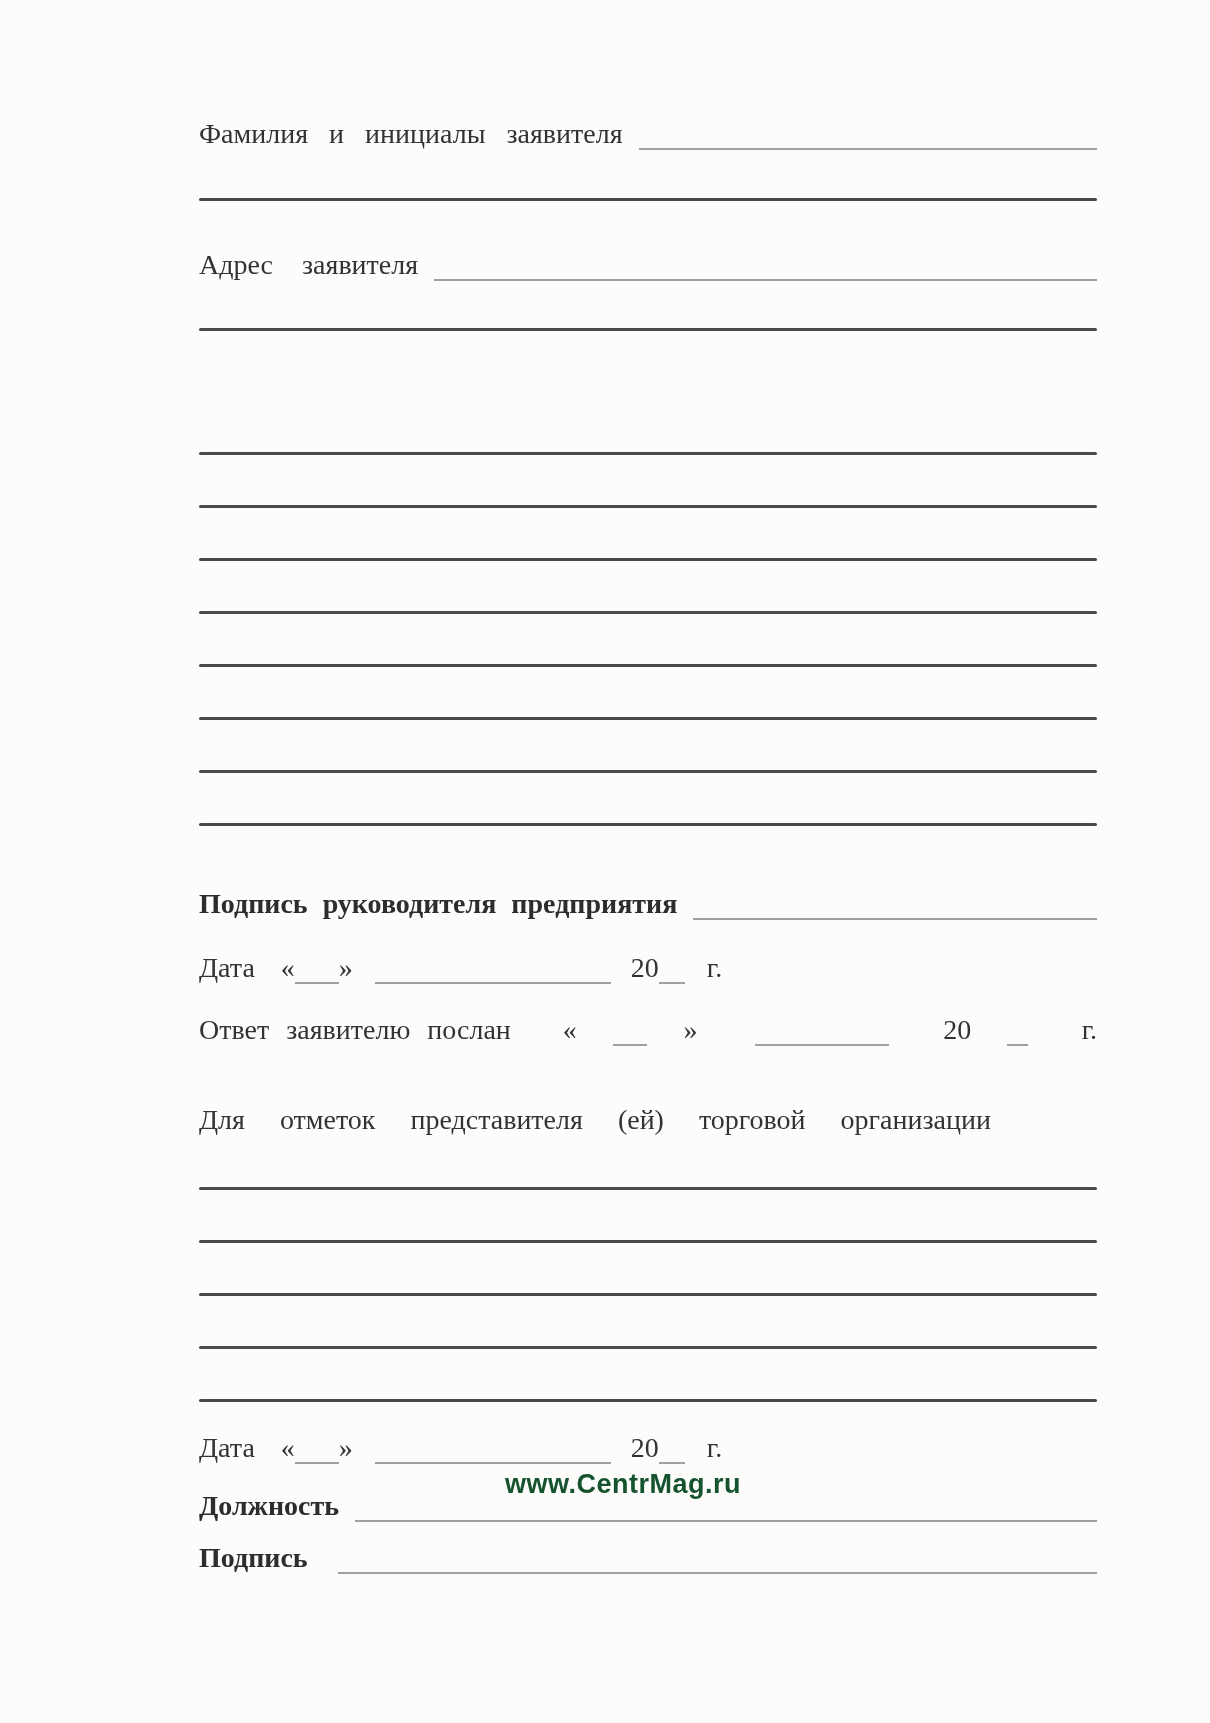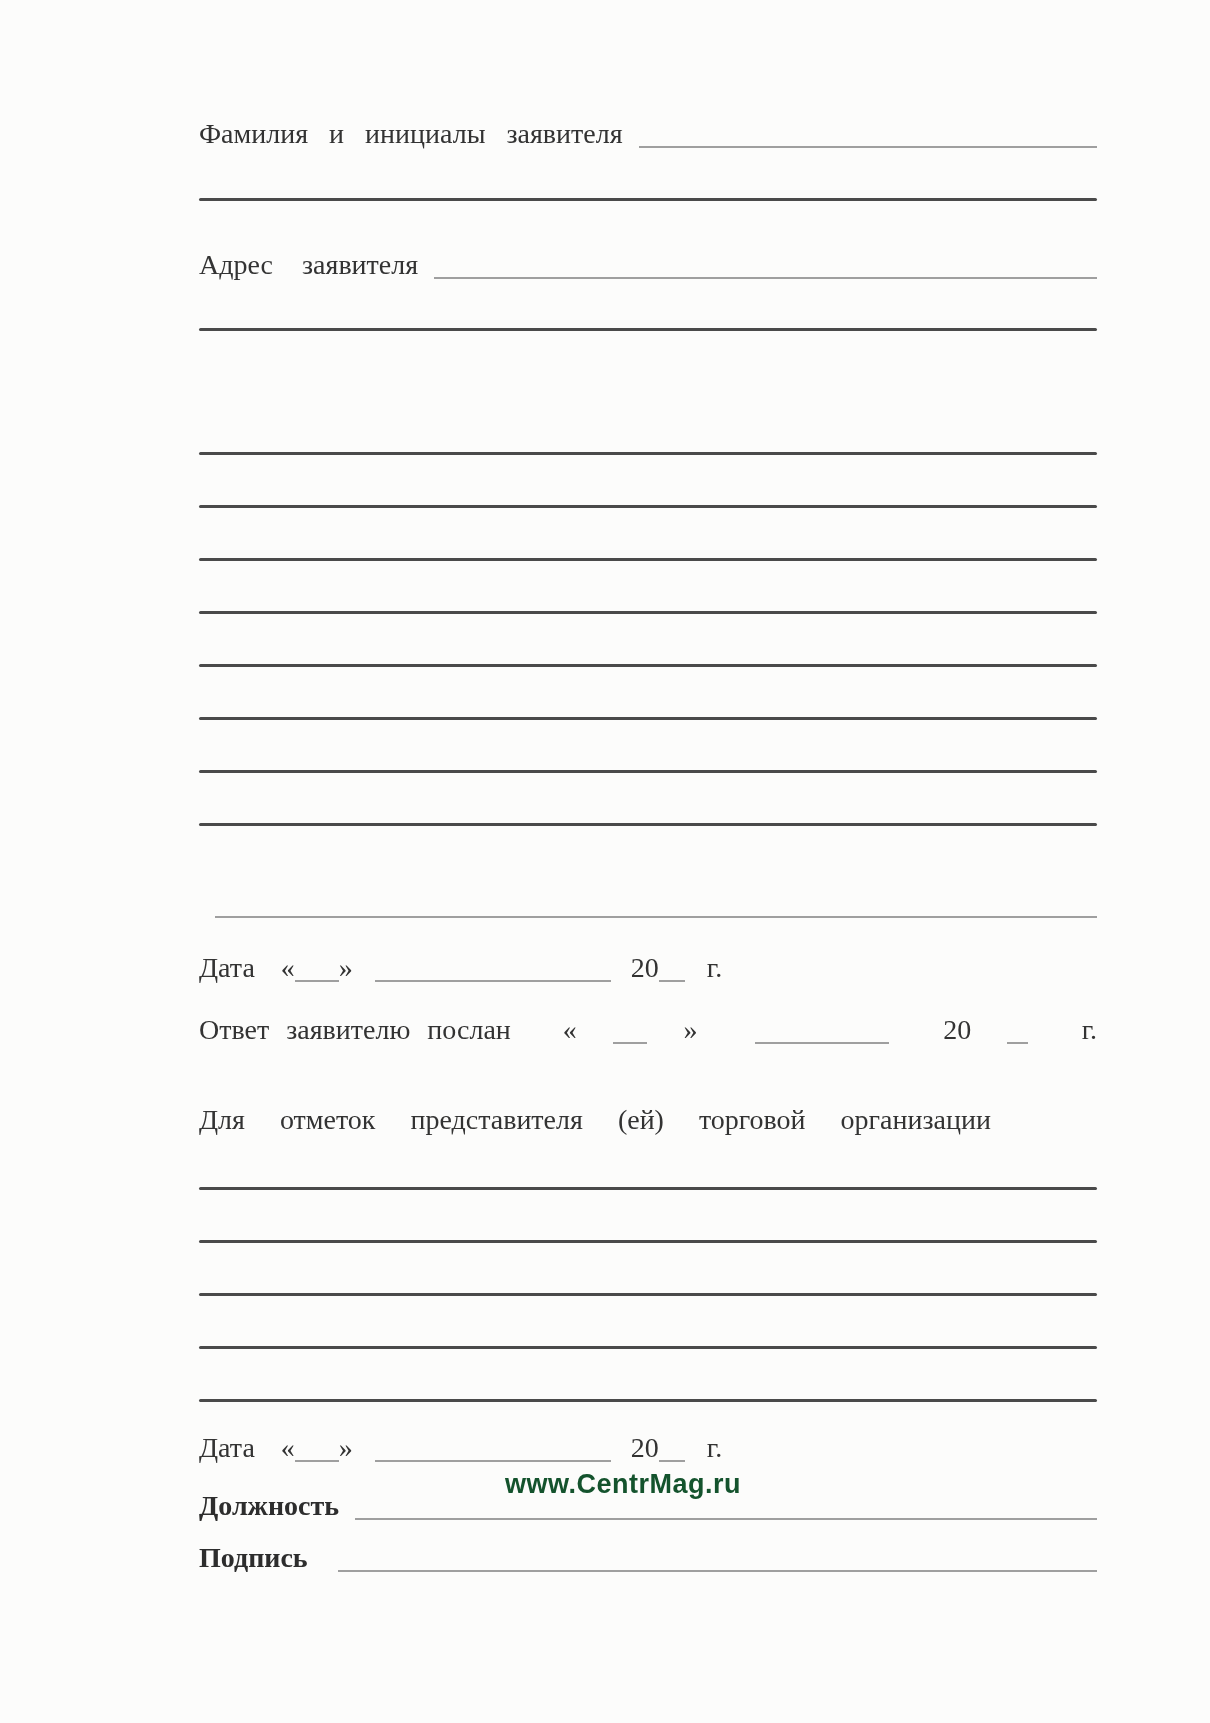--- a/index.html
+++ b/index.html
@@ -10,21 +10,21 @@
   }
   .page {
     position:relative; width:1210px; height:1723px;
     background:#fcfcfb; overflow:hidden;
     color:#333;
   }
   .row {
     position:absolute; left:199px; width:898px;
     font-size:28px; color:#333;
   }
-  .flex { display:flex; align-items:flex-start; }
+  .flex { display:flex; align-items:center; }
   .lbl { line-height:36px; white-space:nowrap; display:inline-block; }
   .bold { font-weight:bold; color:#2d2d2d; }
   
   .fill {
     display:inline-block; height:30px;
     border-bottom:2px solid #9f9f9f;
   }
   .grow { flex:1 1 auto; margin-left:16px; }
   
   .rule {
@@ -97,20 +97,21 @@
       <div class="line"></div>
       <div class="line"></div>
       <div class="line"></div>
       <div class="line"></div>
       <div class="line"></div>
       <div class="line"></div>
       <div class="line"></div>
     </div>
 
   <div class="row flex" id="r-dirsign">
+    <span class="lbl bold ws8">Подпись руководителя предприятия</span>
     <span class="fill grow"></span>
   </div>
 
   <div class="row flex" id="r-date1">
     <span class="lbl">Дата</span>
     <span class="lbl mlq">«</span>
     <span class="fill w44"></span>
     <span class="lbl">»</span>
     <span class="fill w236"></span>
     <span class="lbl ml20">20</span>

